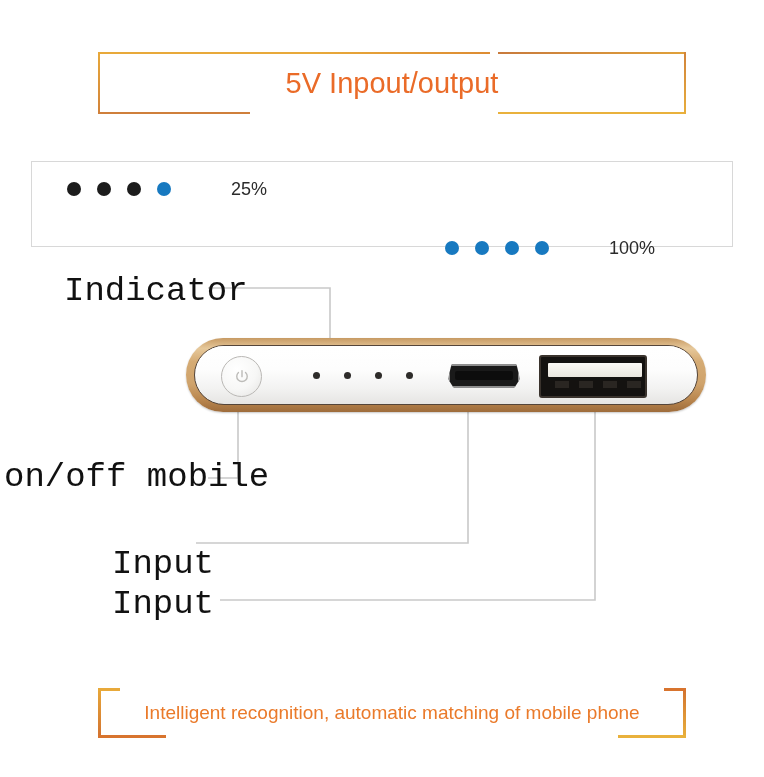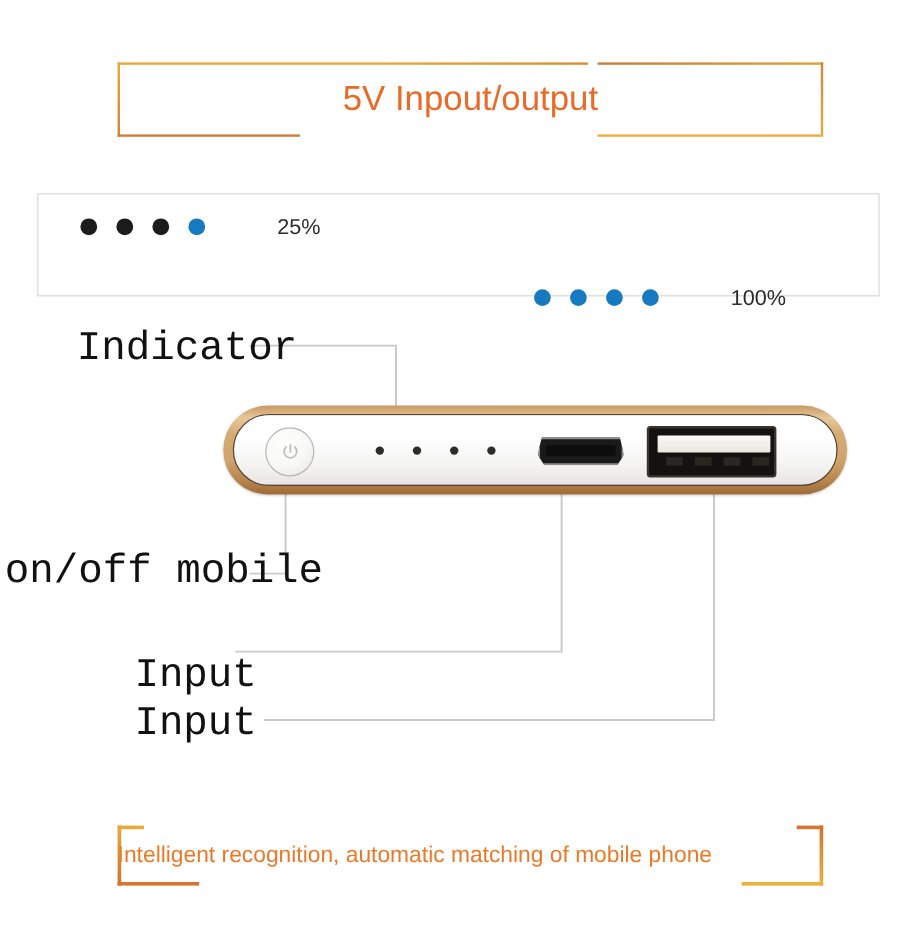--- a/index.html
+++ b/index.html
@@ -261,21 +261,21 @@
     left: 98px;
     top: 688px;
     width: 588px;
     height: 50px;
   }
   #bottom-text {
     position: absolute;
     left: 0; top: 0;
     width: 588px; height: 50px;
     line-height: 50px;
-    text-align: left;
+    text-align: center;
     font-size: 19px;
     color: #ea7a2a;
     font-family: "Liberation Sans", sans-serif;
     white-space: nowrap;
   }
   .bb-line { position: absolute; }
   #bb-left-v  { left: 0;   top: 0;  width: 3px; height: 50px;
                 background: linear-gradient(to bottom, #e8a93a, #d2712f); }
   #bb-right-v { left: 585px; top: 0; width: 3px; height: 50px;
                 background: linear-gradient(to bottom, #d2712f, #e9b13c); }

